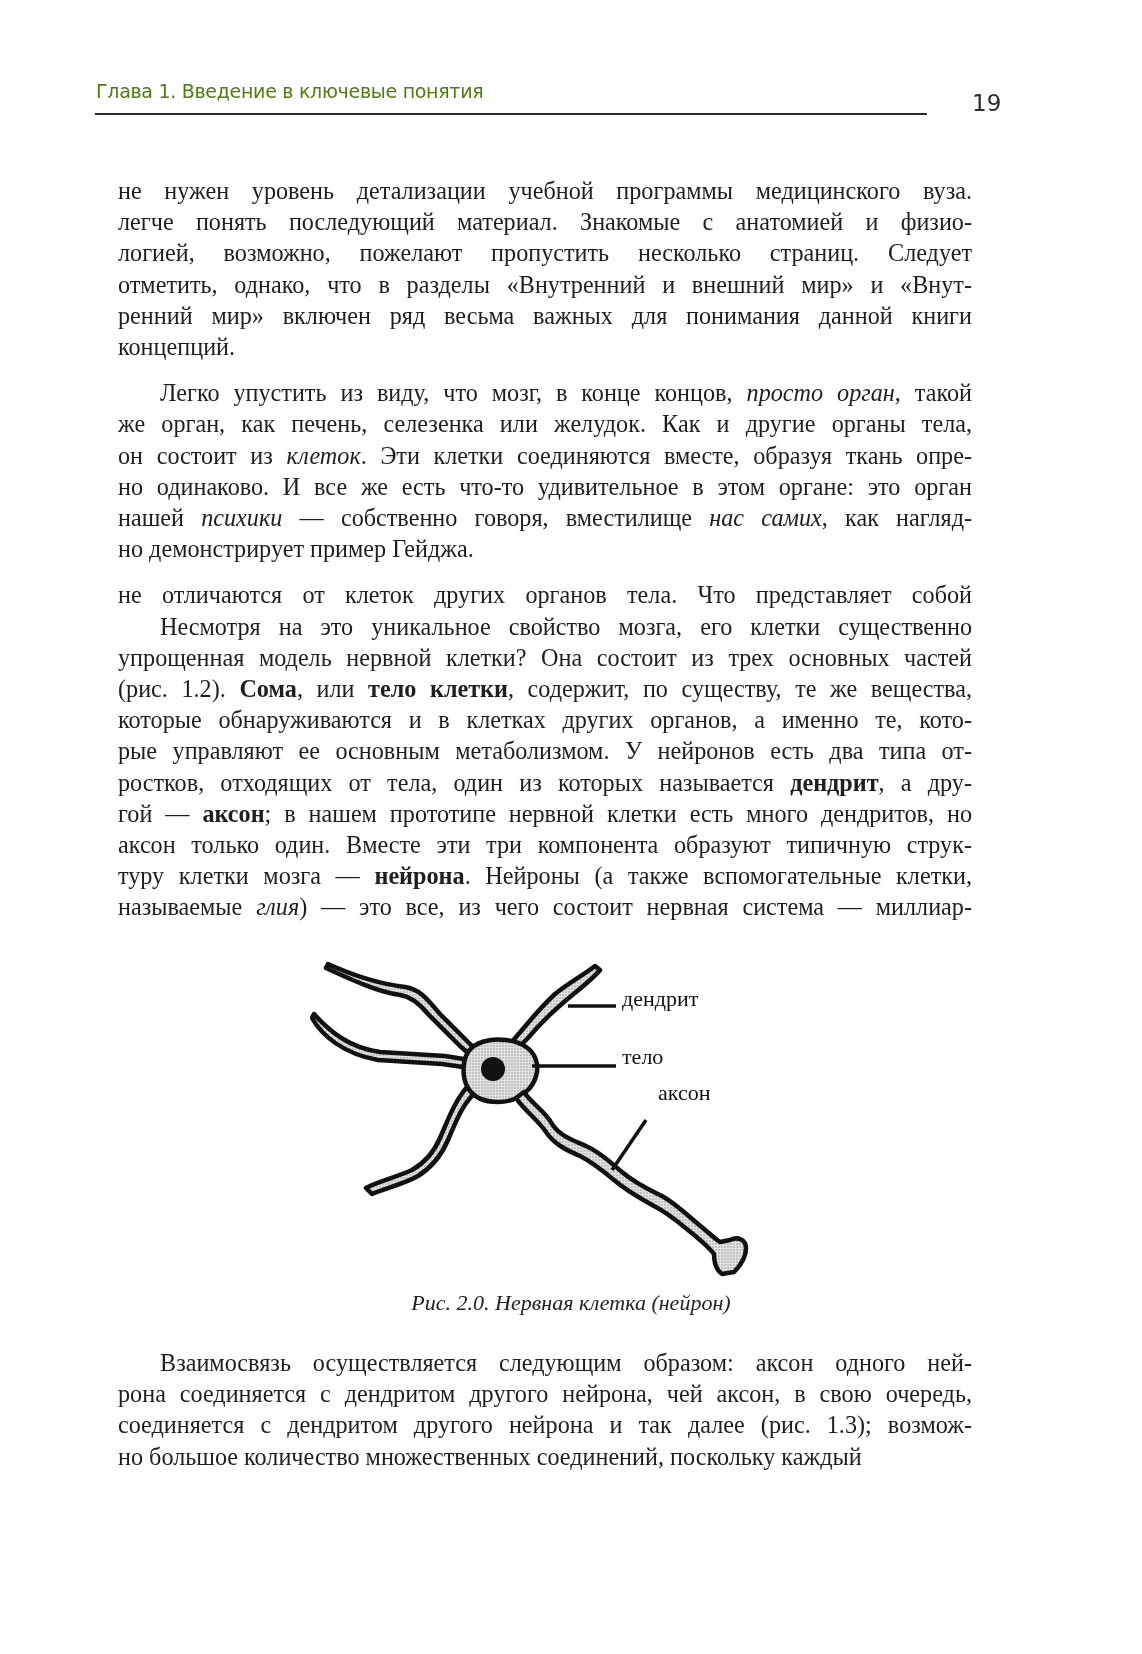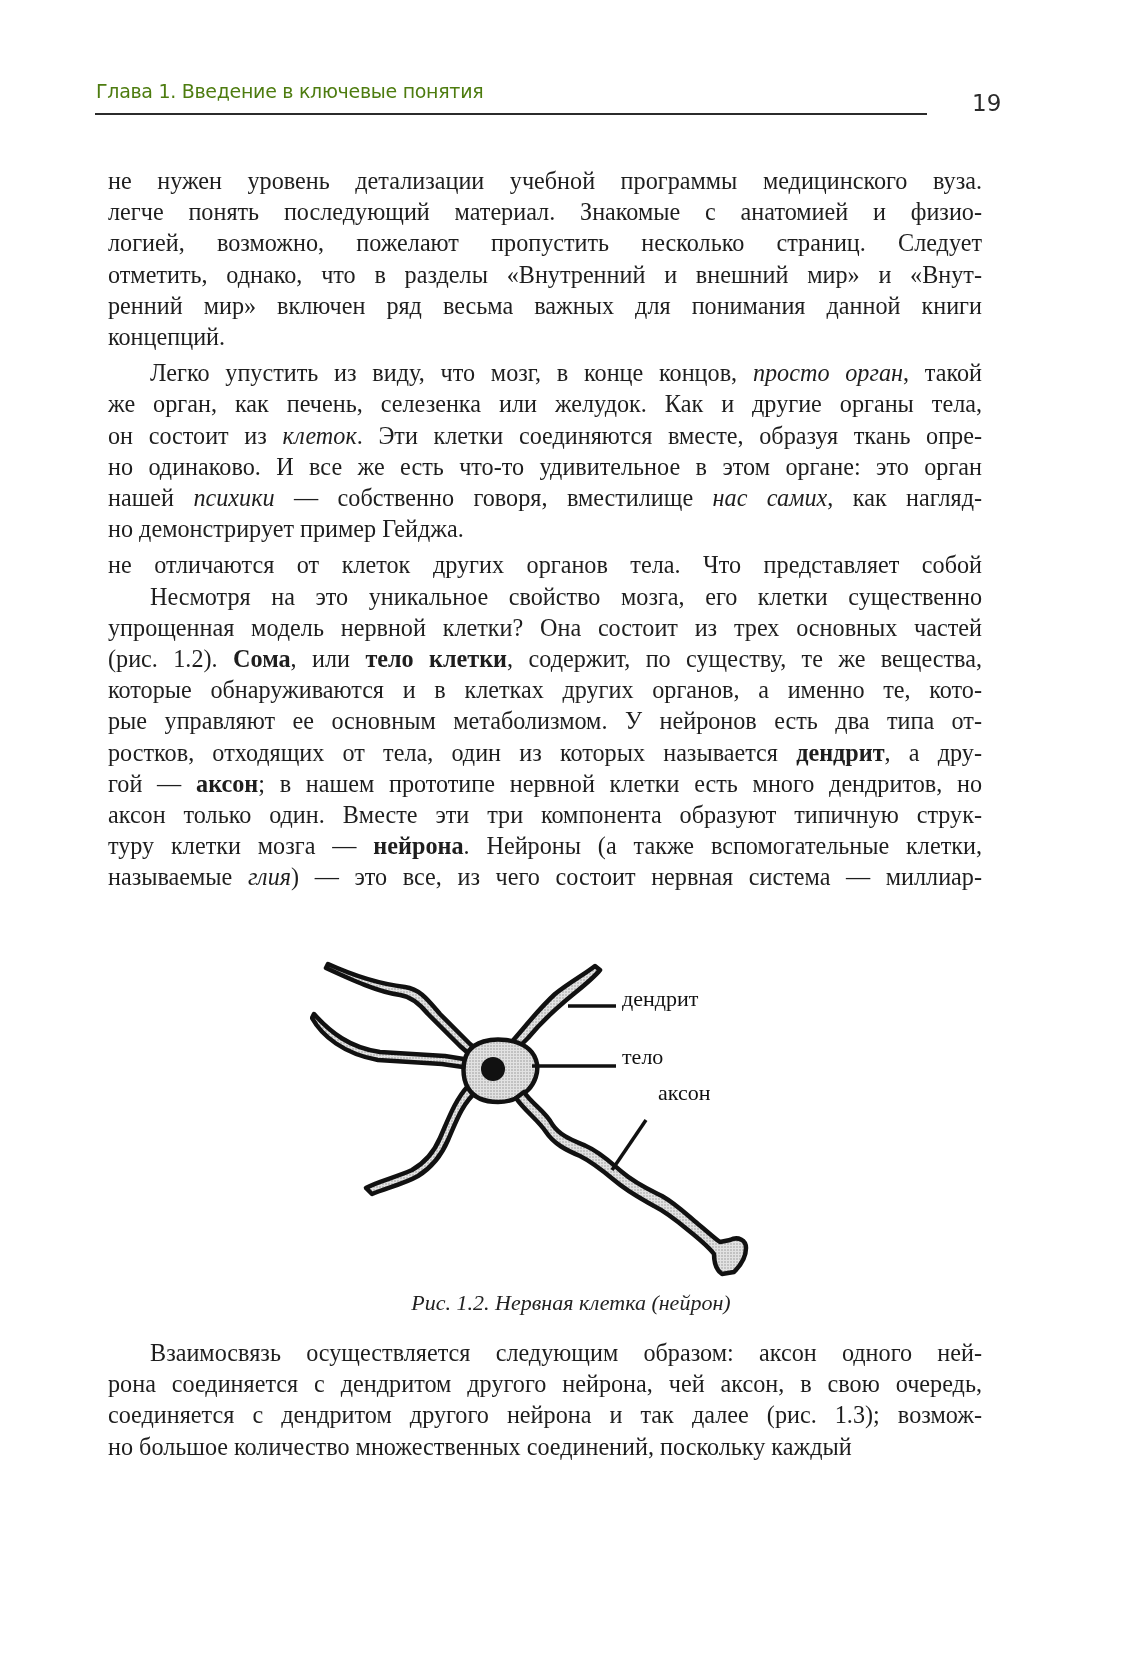--- a/index.html
+++ b/index.html
@@ -16,21 +16,21 @@
   .page-number {
     position: absolute; left: 972px; top: 90px;
     font-family: "DejaVu Sans", sans-serif; font-size: 23px; color: #2a2a2a;
   }
   .text-block {
     position: absolute; left: 103px; width: 884px;
     font-family: "Liberation Serif", "DejaVu Serif", serif;
     font-size: 24.2px; line-height: 31.2px; color: #1e1e1e;
     text-align: justify;
   }
-  .text-block p { margin: 5px; }
+  .text-block p { margin: 15px; }
   .text-block .line { display: block; text-align: justify; text-align-last: justify; white-space: nowrap; }
   .text-block .line.last { text-align-last: left; }
   .indent { padding-left: 42px; }
   b { font-weight: bold; }
   i { }
   #block1 { top: 160px; }
   #block2 { top: 1014px; }
   .figure { position: absolute; left: 310px; top: 952px; width: 480px; height: 330px; }
   .fig-label {
     position: absolute;
@@ -108,21 +108,21 @@
 
     <line x1="258" y1="54" x2="306" y2="54" stroke="#111" stroke-width="3.5"></line>
     <line x1="222" y1="114" x2="306" y2="114" stroke="#111" stroke-width="3.5"></line>
     <line x1="336" y1="168" x2="302" y2="218" stroke="#111" stroke-width="3.5"></line>
   </svg>
   <div class="fig-label" style="left:312px; top:34px;">дендрит</div>
   <div class="fig-label" style="left:312px; top:92px;">тело</div>
   <div class="fig-label" style="left:348px; top:128px;">аксон</div>
 </div>
 
-<div class="caption" style="top: 1290px;">Рис. 1.2. Нервная клетка (нейрон)</div>
+<div class="caption" style="top: 1290px;">Рис. 2.0. Нервная клетка (нейрон)</div>
 
 <div id="block2" class="text-block" style="top: 1332px;">
     <p>
       <span class="line indent"><span>Взаимосвязь осуществляется следующим образом: аксон одного ней-</span></span>
       <span class="line"><span>рона соединяется с дендритом другого нейрона, чей аксон, в свою очередь,</span></span>
       <span class="line"><span>соединяется с дендритом другого нейрона и так далее (рис. 1.3); возмож-</span></span>
       <span class="line last"><span>но большое количество множественных соединений, поскольку каждый</span></span>
     </p>
   </div>
 

